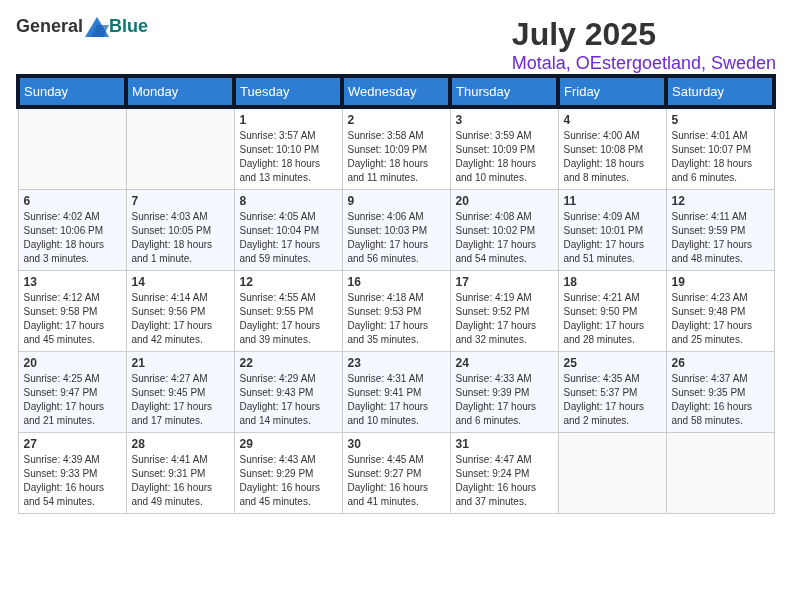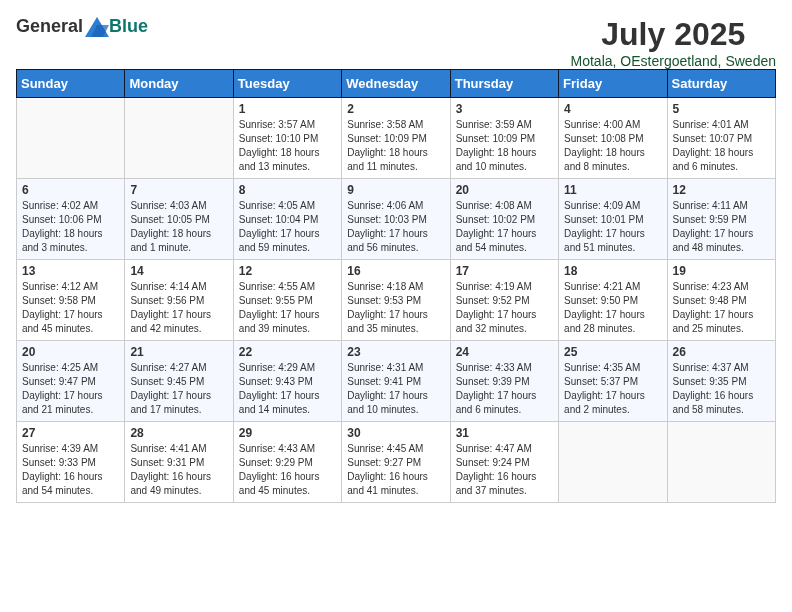--- a/index.html
+++ b/index.html
@@ -28,44 +28,44 @@
       font-size: 18px;
       font-weight: bold;
       color: #0f766e;
     }
     .logo-icon {
       width: 24px;
       height: 20px;
       margin-left: 2px;
     }
     .title-block {
-      text-align: center;
+      text-align: left;
     }
     .month-title {
       font-size: 32px;
       font-weight: bold;
       color: #333;
     }
     .location-title {
-      font-size: 14px;
-      color: #14532d;
+      font-size: 18px;
+      color: #6d28d9;
     }
     .calendar {
       width: 100%;
       border-collapse: collapse;
       border: 1px solid #ccc;
     }
     .calendar th {
       background-color: #2d7dd2;
       color: #fff;
       font-size: 13px;
-      font-weight: bold;
+      font-weight: normal;
       padding: 6px 4px;
       text-align: left;
-      border: 1px solid #0f172a;
+      border: 4px solid #0f172a;
     }
     .calendar td {
       vertical-align: top;
       border: 1px solid #ccc;
       padding: 4px 5px;
       font-size: 10.5px;
       color: #333;
       width: 108px;
       min-height: 80px;
       background: #fff;

